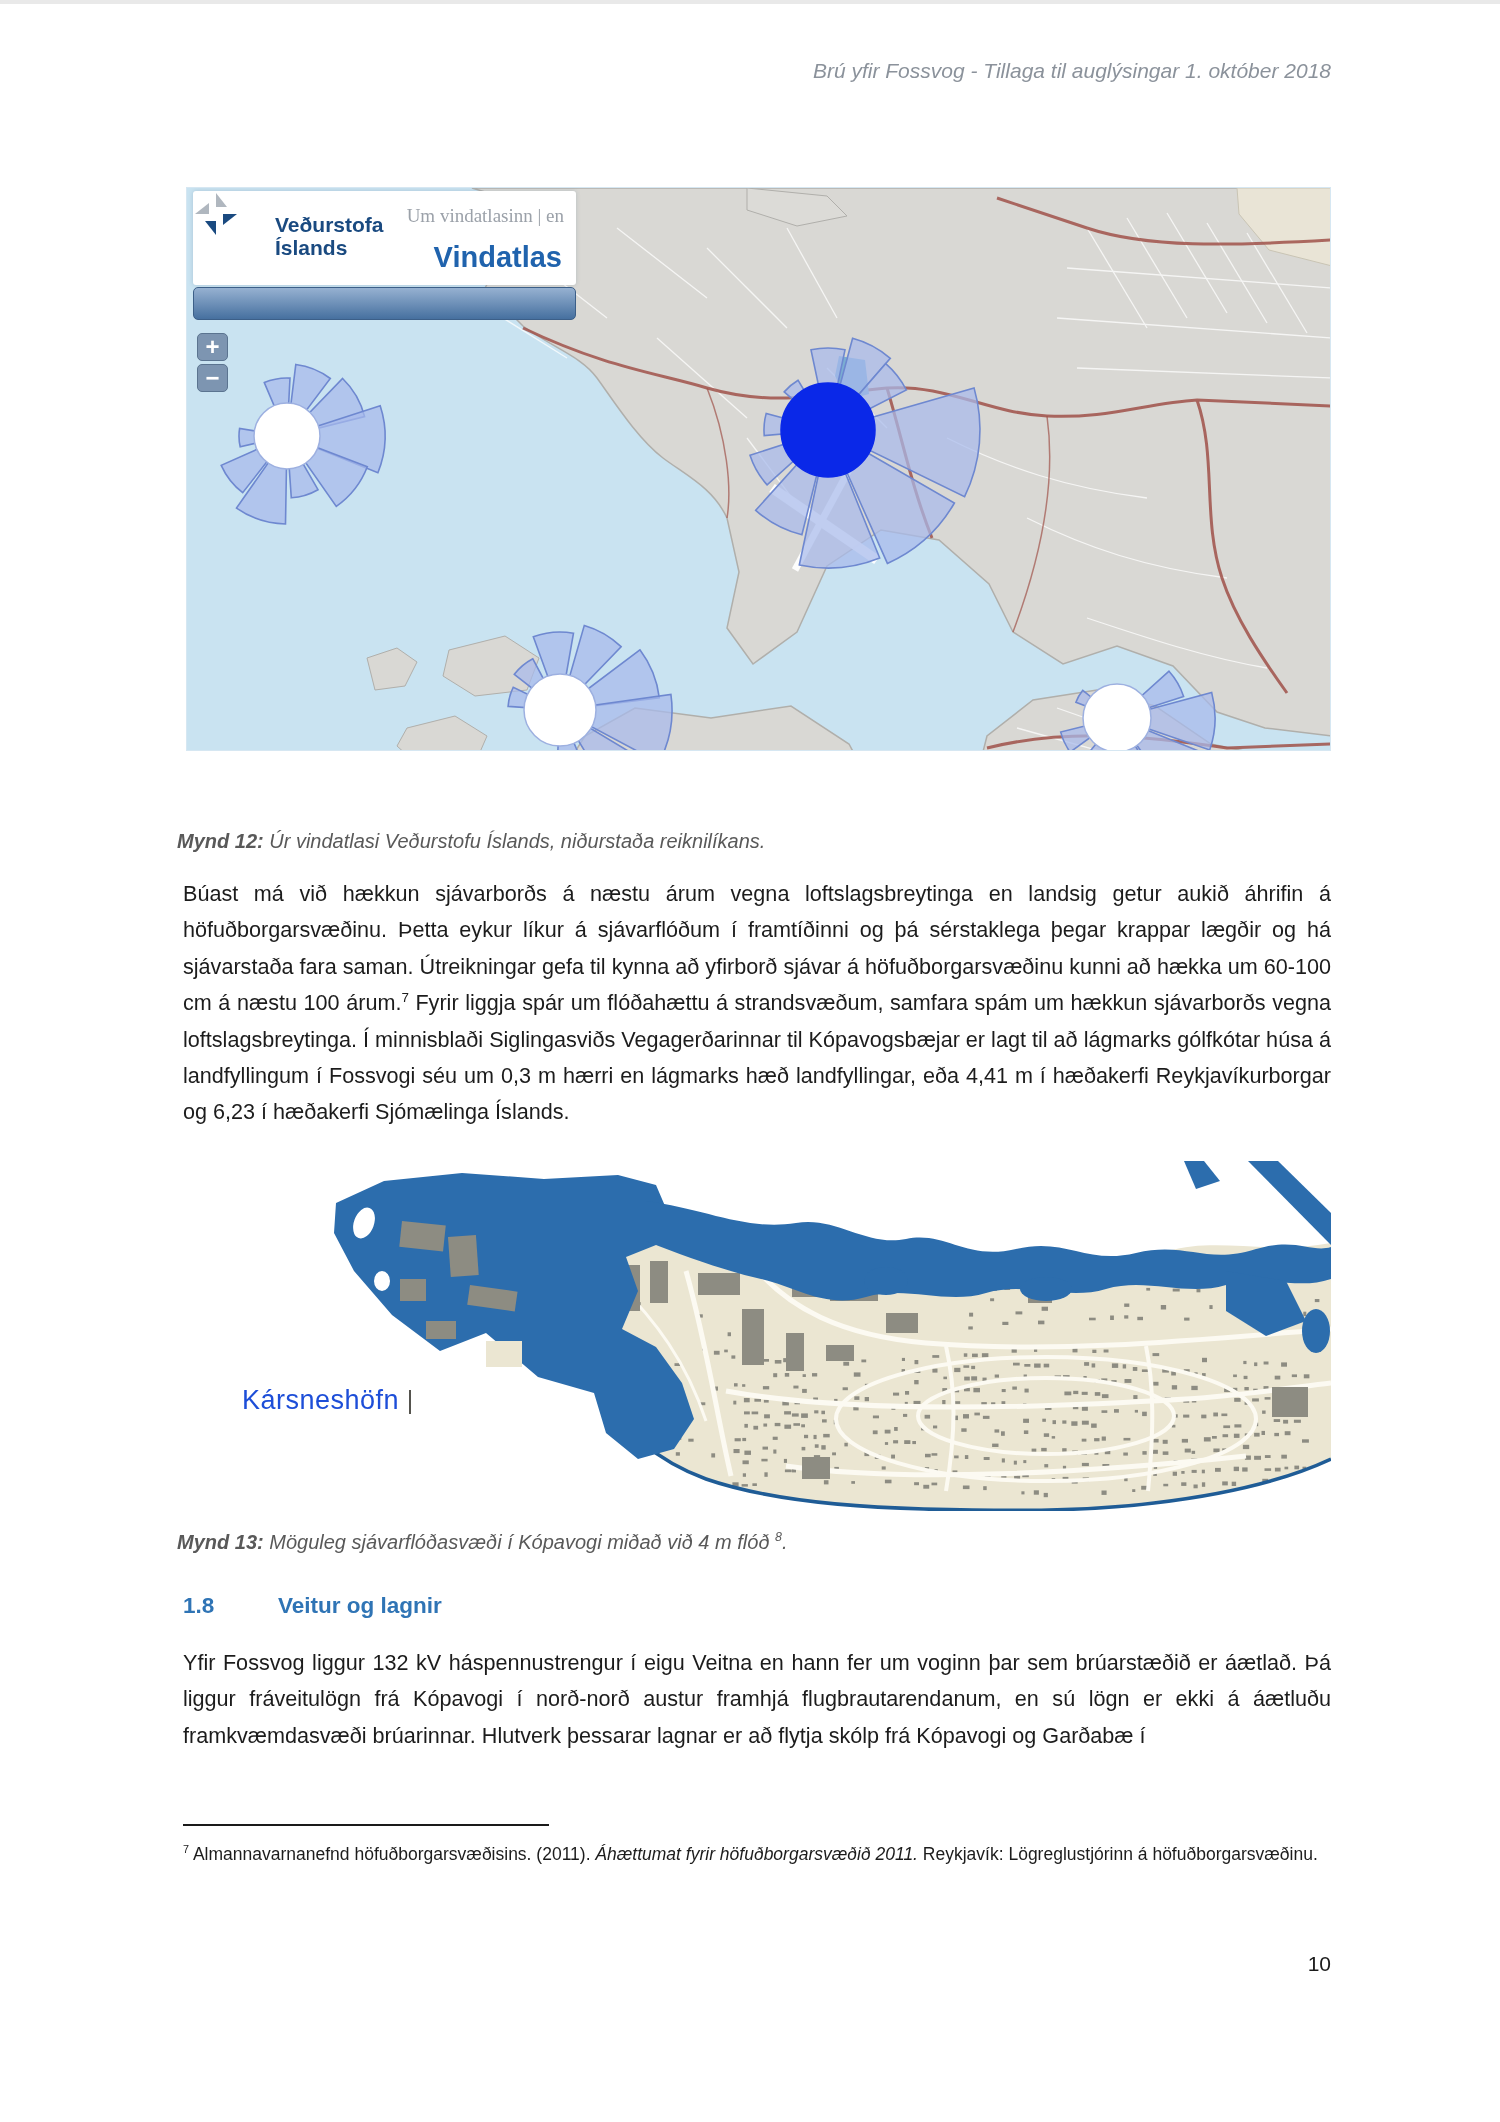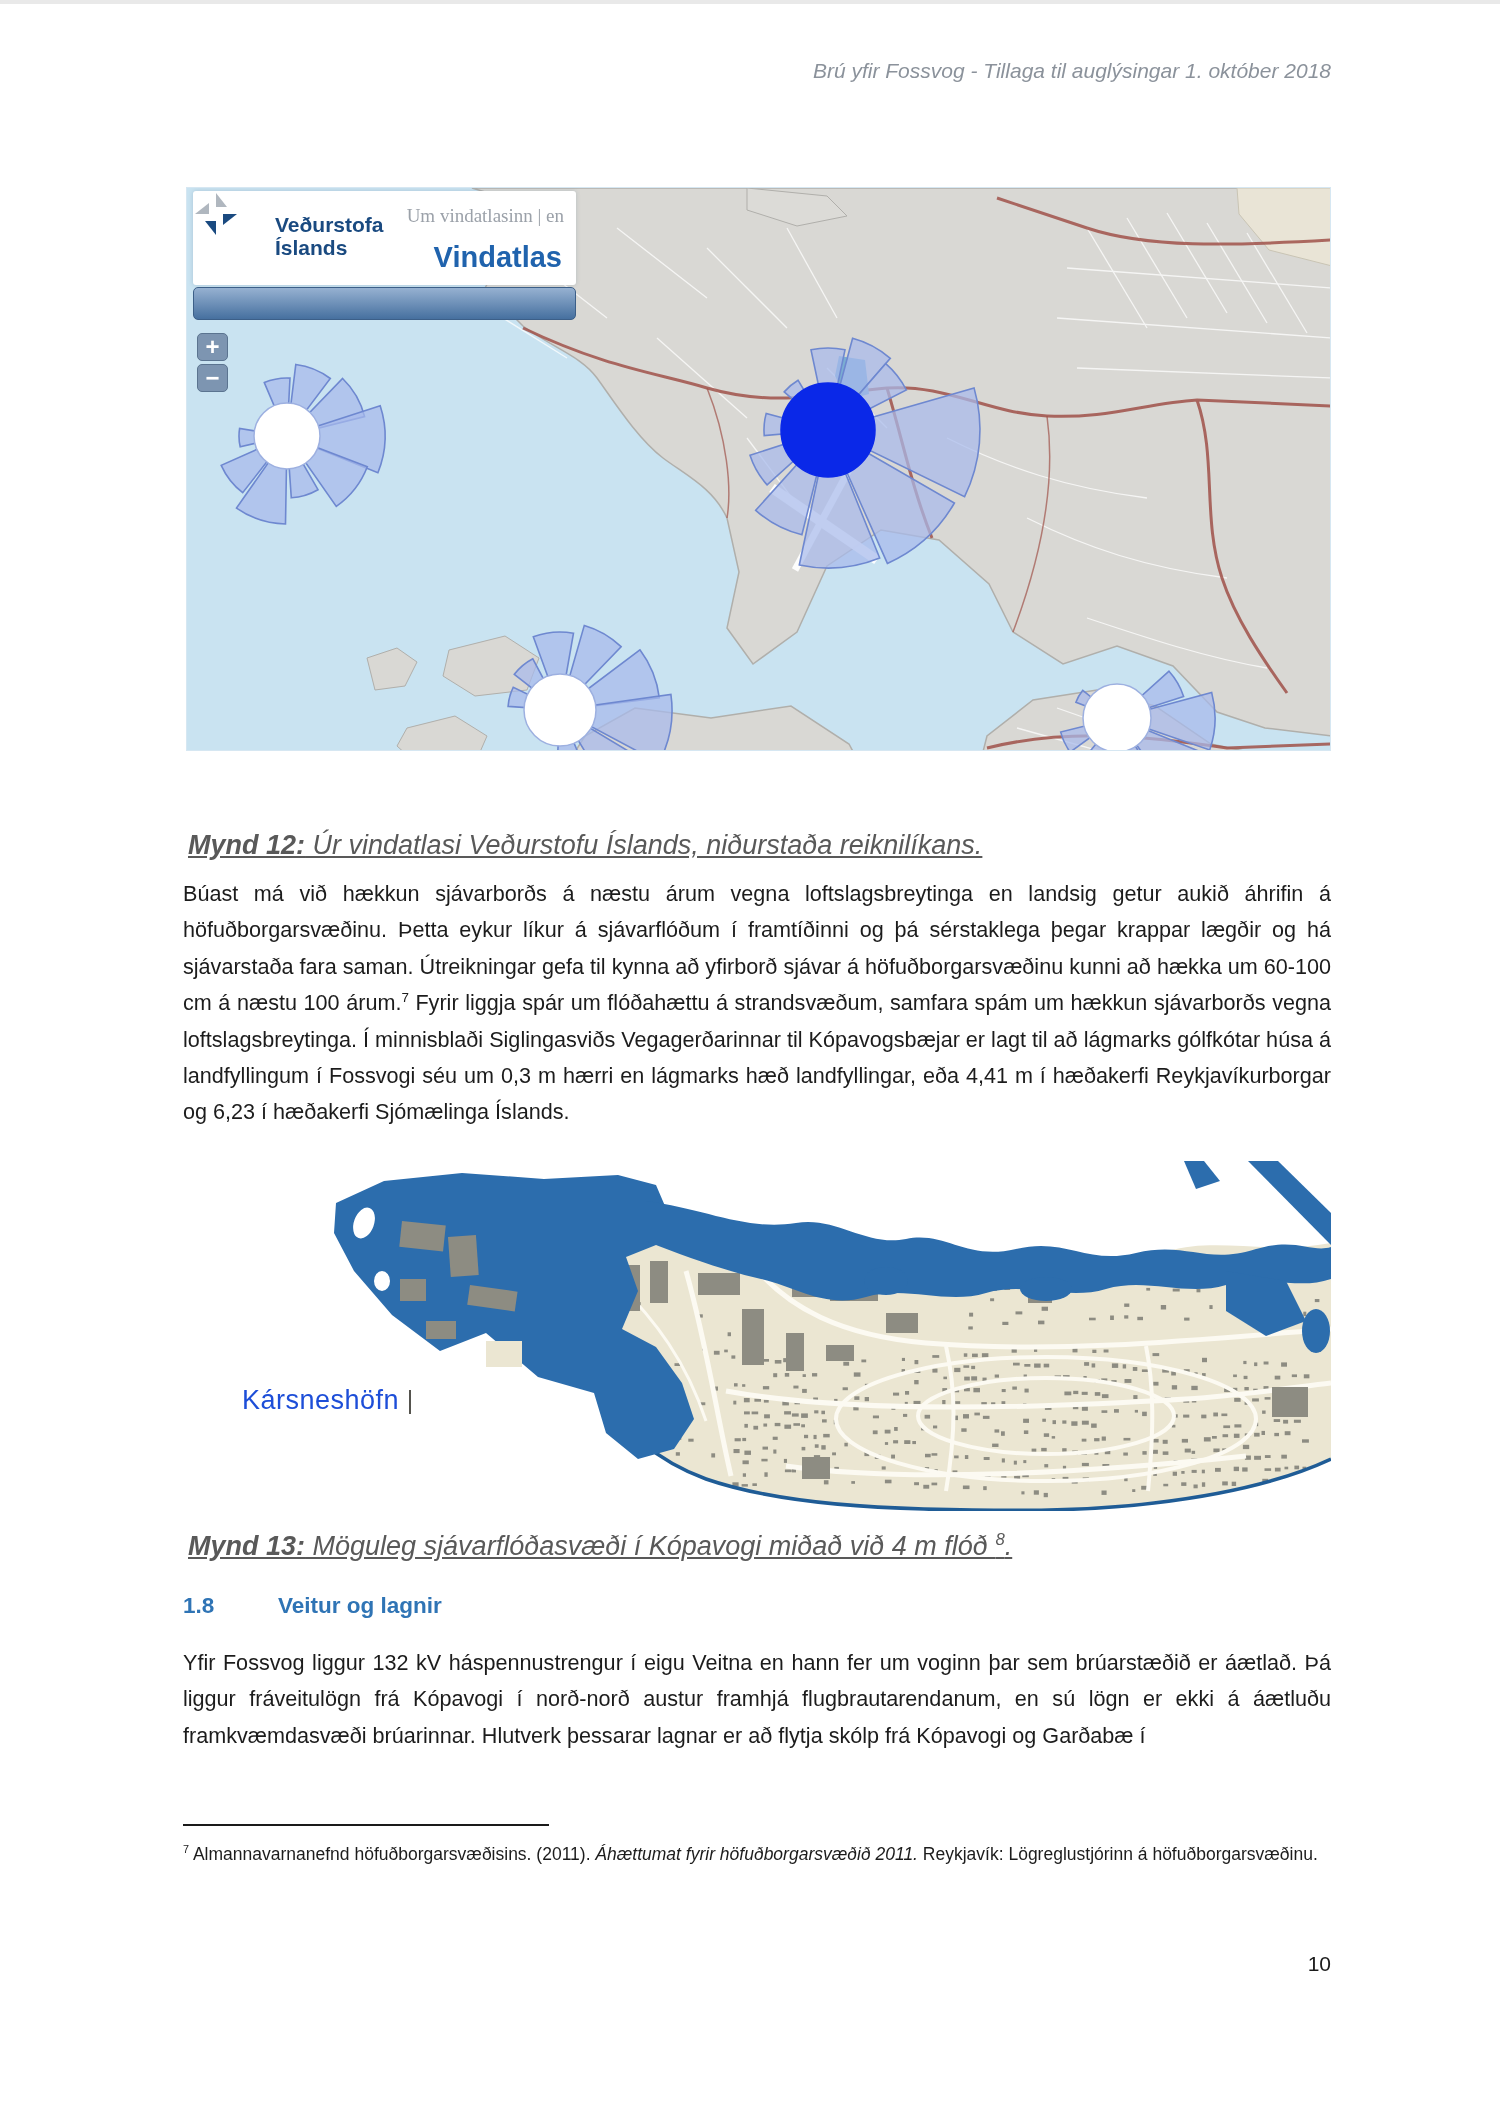--- a/index.html
+++ b/index.html
@@ -20,21 +20,21 @@
   .nav-link{right:12px;top:14px;font-size:19px;color:#9ba1a9;font-family:Liberation Serif, serif;}
   .site-title{right:14px;top:50px;font-size:29px;font-weight:bold;color:#2063ad;}
   .nav-bar{left:6px;top:99px;width:383px;height:33px;border-radius:5px;
            background:linear-gradient(#96b1d1,#46709f);border:1px solid #3c5f88;box-sizing:border-box;}
   .zoom-btn{left:10px;width:31px;height:28px;background:#7d95b1;border:1px solid #5b7490;
             border-radius:5px;color:#ffffff;font-size:24px;font-weight:bold;line-height:25px;
             text-align:center;box-sizing:border-box;}
   .zoom-in{top:145px;}
   .zoom-out{top:176px;}
   
-  .caption{left:188px;width:1148px;font-size:27px;font-style:italic;color:#595959;text-decoration:underline;}
+  .caption{left:177px;width:1148px;font-size:20px;font-style:italic;color:#595959;}
   .cap1{top:826px;}
   .cap2{top:1527px;}
   .caption b{font-weight:bold;}
   sup{font-size:0.62em;vertical-align:super;line-height:0;}
   
   .body-par{left:183px;width:1148px;font-size:21.6px;line-height:36.4px;
             text-align:justify;color:#1c1c1c;}
   .p1{top:872px;}
   .p2{top:1641px;}
   

